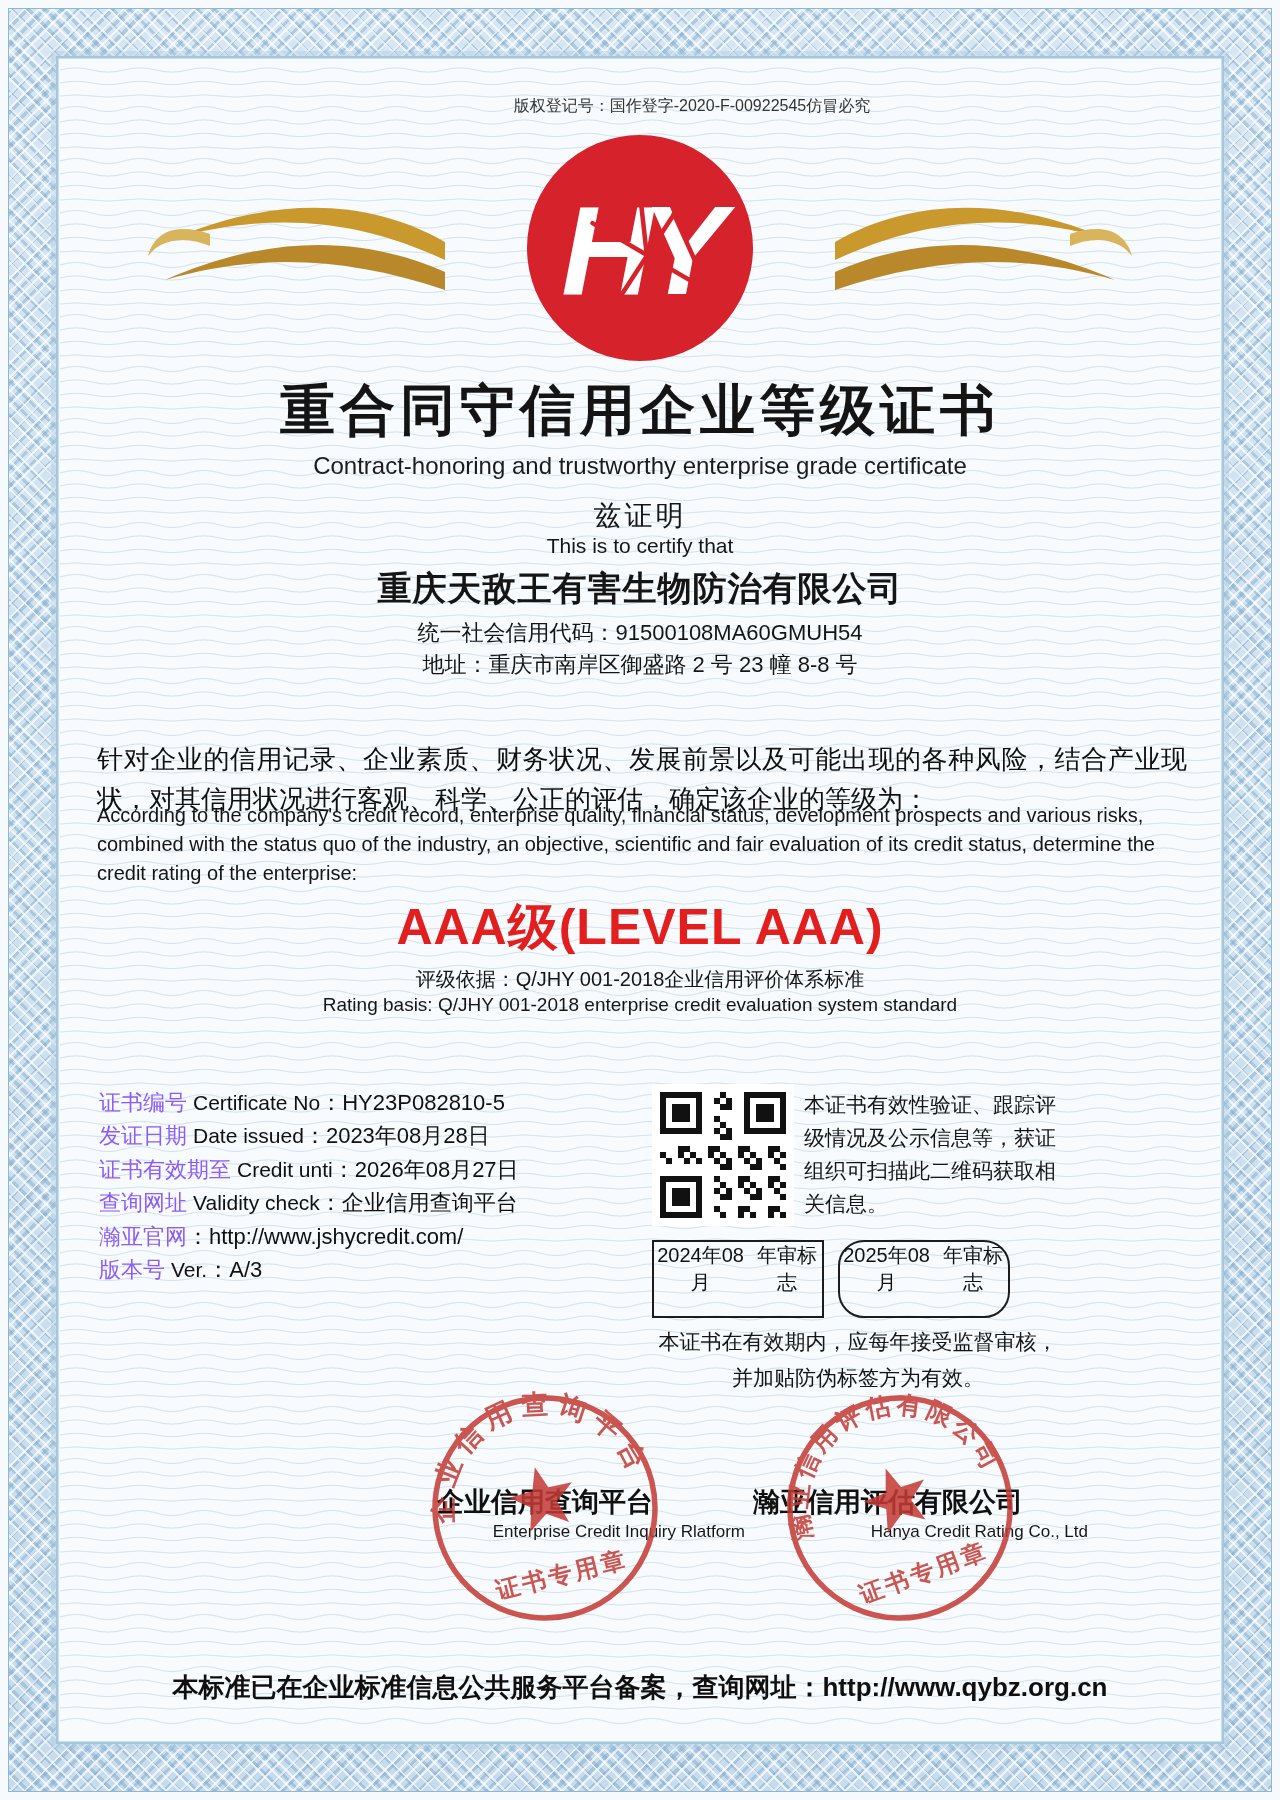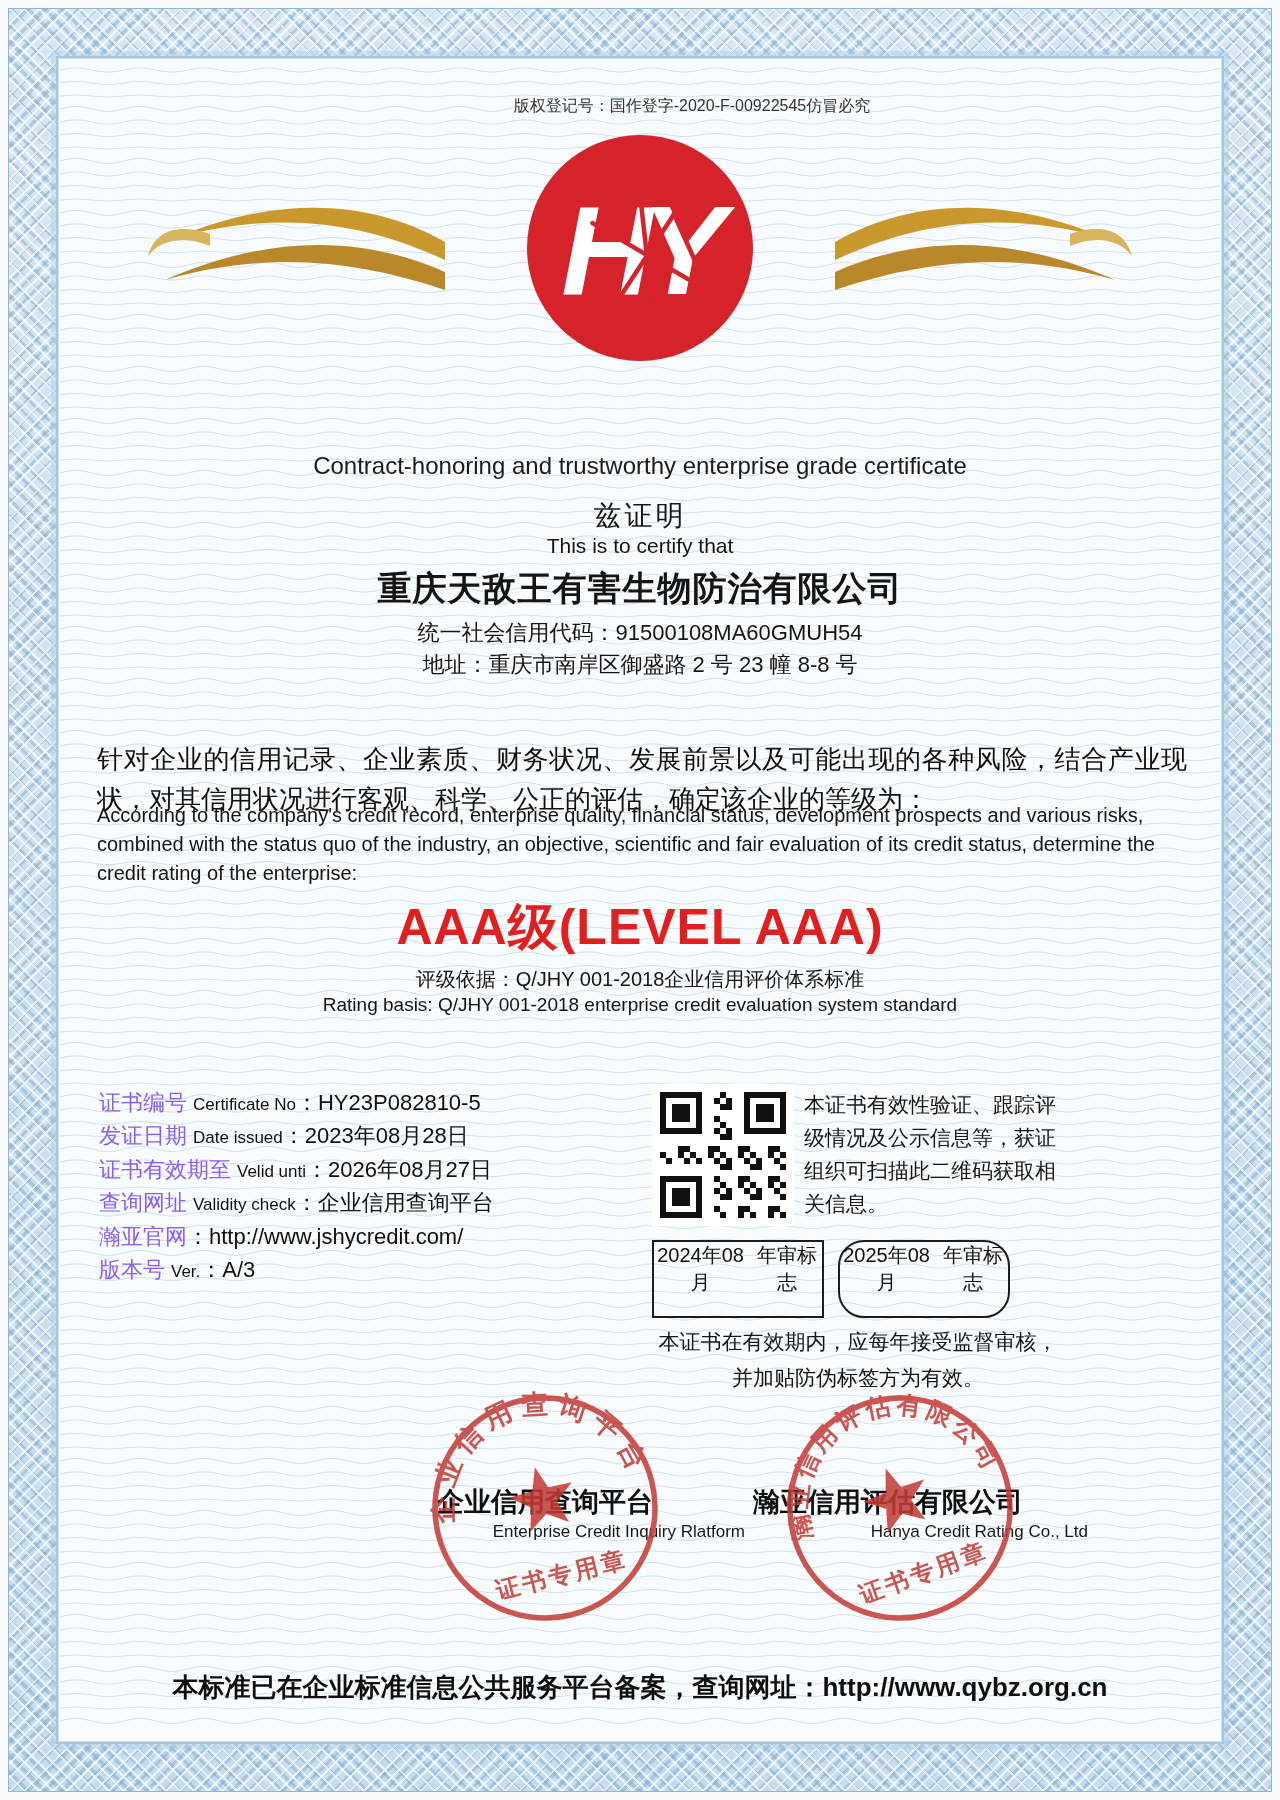--- a/index.html
+++ b/index.html
@@ -40,21 +40,21 @@
   .body-zh{top:739px;left:97px;width:1090px;font-size:26px;line-height:40px;text-align:justify;color:#101010;}
   .body-en{top:801px;left:97px;width:1090px;font-size:20px;line-height:29px;text-align:left;color:#141414;}
 
   .rating{top:894px;font-size:50px;font-weight:bold;color:#e31e1e;letter-spacing:1px;}
   .basis-zh{top:966px;font-size:20px;}
   .basis-en{top:994px;font-size:19px;}
 
   .details{top:1087px;left:99px;width:556px;text-align:left;}
   .detail-line{line-height:31.4px;white-space:nowrap;}
   .d-zh{font-size:22px;color:#8b5cf6;}
-  .d-en{font-size:17px;color:#101010;margin-left:6px;}
+  .d-en{font-size:21px;color:#101010;margin-left:6px;}
   .d-sep,.d-val{font-size:22px;color:#101010;}
   .d-zh:empty,.d-en:empty,.d-sep:empty{display:none;}
 
   .qr{left:652px;top:1084px;}
   .qr-note{left:804px;top:1088px;width:252px;font-size:21px;line-height:33px;text-align:justify;text-align-last:left;}
 
   .review-box{top:1240px;width:168px;height:74px;border:2px solid #1c1c1c;display:flex;flex-direction:row;justify-content:center;gap:5px;text-align:center;font-size:20px;color:#101010;}
   .box1{left:652px;}
   .box2{left:838px;border-radius:26px;}
 
@@ -100,20 +100,21 @@
       <circle cx="100" cy="100" r="100" fill="#d5222b"></circle>
       <text x="98" y="141" text-anchor="middle" font-size="112" font-weight="bold" font-style="italic" letter-spacing="-10" fill="#ffffff">HY</text>
       <g stroke="#d5222b" stroke-width="4" stroke-linecap="round">
         <line x1="58" y1="78" x2="150" y2="132"></line>
         <line x1="78" y1="150" x2="138" y2="58"></line>
         <line x1="100" y1="52" x2="112" y2="160"></line>
         <line x1="130" y1="70" x2="163" y2="143"></line>
       </g>
     </svg>
 
+    <h1 class="title-zh c">重合同守信用企业等级证书</h1>
     <div class="title-en c">Contract-honoring and trustworthy enterprise grade certificate</div>
     <div class="certify-zh c">兹证明</div>
     <div class="certify-en c">This is to certify that</div>
     <div class="company c">重庆天敌王有害生物防治有限公司</div>
     <div class="credit-code c">统一社会信用代码：91500108MA60GMUH54</div>
     <div class="address c">地址：重庆市南岸区御盛路 2 号 23 幢 8-8 号</div>
 
     <div class="body-zh">针对企业的信用记录、企业素质、财务状况、发展前景以及可能出现的各种风险，结合产业现状，对其信用状况进行客观、科学、公正的评估，确定该企业的等级为：</div>
     <div class="body-en">According to the company's credit record, enterprise quality, financial status, development prospects and various risks, combined with the status quo of the industry, an objective, scientific and fair evaluation of its credit status, determine the credit rating of the enterprise:</div>
 
@@ -122,21 +123,21 @@
     <div class="basis-en c">Rating basis: Q/JHY 001-2018 enterprise credit evaluation system standard</div>
 
     <div class="details">
       <div class="detail-line">
         <span class="d-zh">证书编号</span><span class="d-en">Certificate No</span><span class="d-sep">：</span><span class="d-val">HY23P082810-5</span>
       </div>
       <div class="detail-line">
         <span class="d-zh">发证日期</span><span class="d-en">Date issued</span><span class="d-sep">：</span><span class="d-val">2023年08月28日</span>
       </div>
       <div class="detail-line">
-        <span class="d-zh">证书有效期至</span><span class="d-en">Velid unti</span><span class="d-sep">：</span><span class="d-val">2026年08月27日</span>
+        <span class="d-zh">证书有效期至</span><span class="d-en">Credit unti</span><span class="d-sep">：</span><span class="d-val">2026年08月27日</span>
       </div>
       <div class="detail-line">
         <span class="d-zh">查询网址</span><span class="d-en">Validity check</span><span class="d-sep">：</span><span class="d-val">企业信用查询平台</span>
       </div>
       <div class="detail-line">
         <span class="d-zh">瀚亚官网</span><span class="d-sep">：</span><span class="d-val">http://www.jshycredit.com/</span>
       </div>
       <div class="detail-line">
         <span class="d-zh">版本号</span><span class="d-en">Ver.</span><span class="d-sep">：</span><span class="d-val">A/3</span>
       </div>

